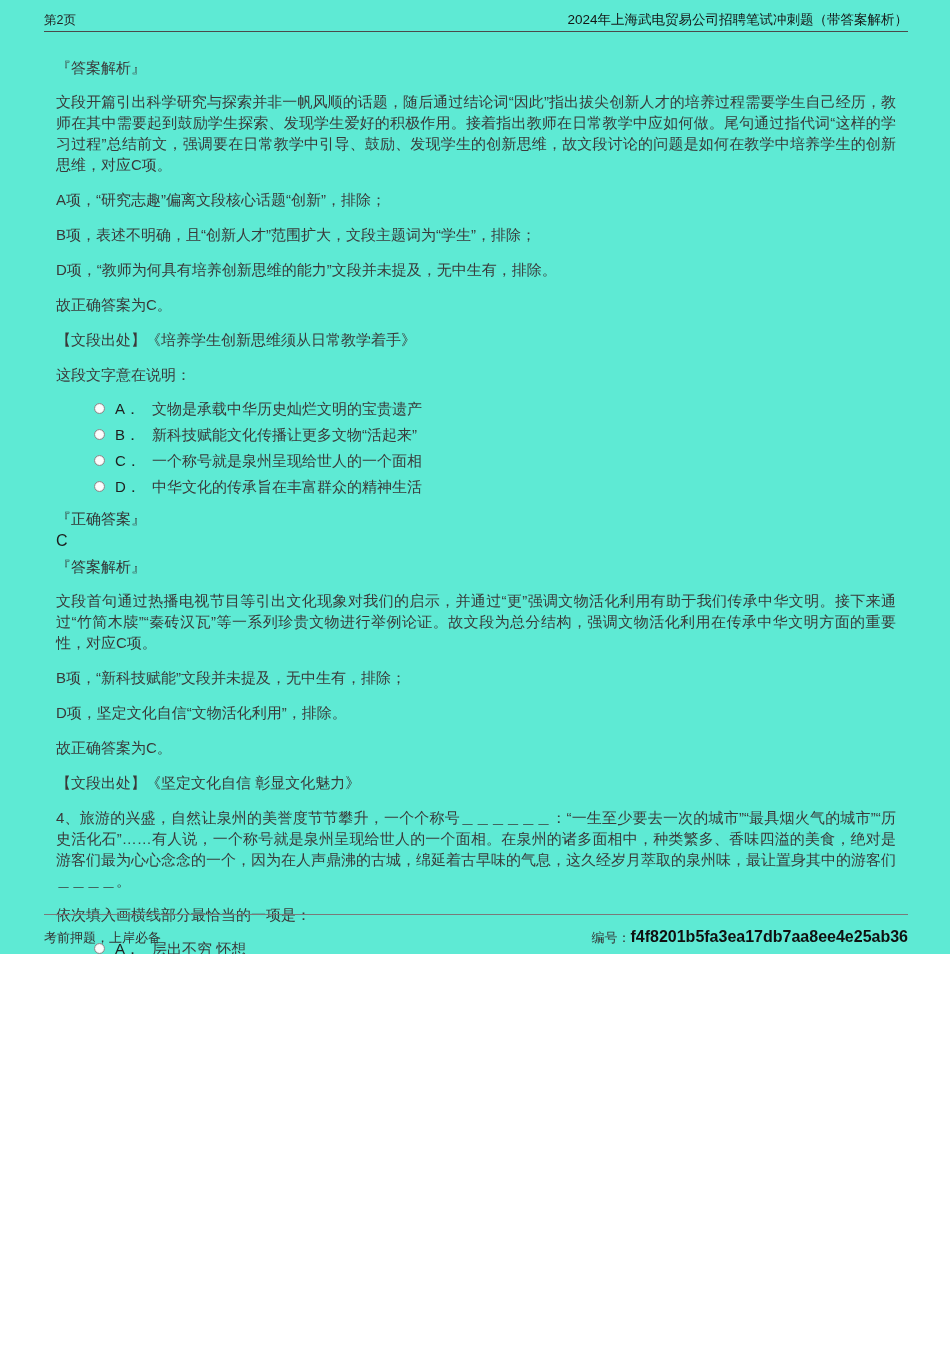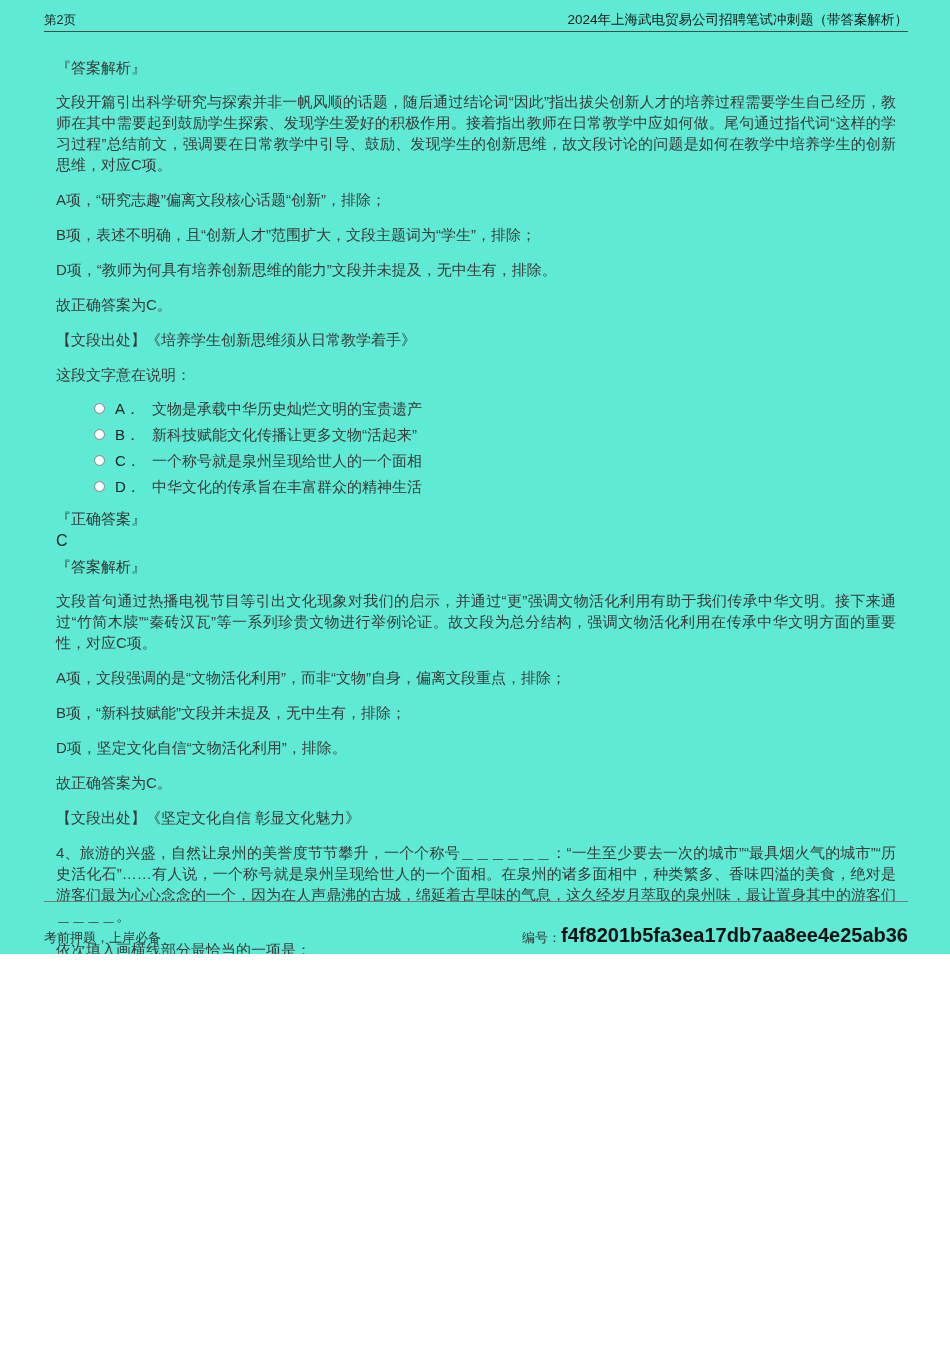--- a/index.html
+++ b/index.html
@@ -37,26 +37,26 @@
     border:1px solid #8a8a8a;border-radius:50%;
     background:#fdfdfd;box-shadow:inset 0 0 1px #bcbcbc;
     margin-right:10px;
   }
   .letter{width:37px;flex:none;color:#1f1f1f;}
   .opttext{color:#3a3a3a;}
 
   
   .ftr{
     position:absolute;left:44px;right:42px;bottom:7px;
-    border-top:1px solid #7a7a7a;padding-top:22px;
+    border-top:1px solid #7a7a7a;padding-top:13px;
     display:flex;justify-content:space-between;align-items:baseline;
   }
   .ftr .slogan{font-size:13px;color:#333;}
   .ftr .code{font-size:13px;color:#333;}
-  .ftr .code .hash{font-weight:700;font-size:20px;color:#101010;}
+  .ftr .code .hash{font-weight:700;font-size:16px;color:#101010;}
 </style>
 </head>
 <body>
 
 <div class="page">
 
   <div class="hdr">
     <span class="pageno">第2页</span>
     <span class="title">2024年上海武电贸易公司招聘笔试冲刺题（带答案解析）</span>
   </div>
@@ -93,21 +93,20 @@
         <span class="radio"></span>
         <span class="letter">D．</span>
         <span class="opttext">中华文化的传承旨在丰富群众的精神生活</span>
       </li>
     </ul>
 
     <p class="anslabel">『正确答案』</p>
     <p class="ansval">C</p>
     <p class="anslabel">『答案解析』</p>
     <p class="para">文段首句通过热播电视节目等引出文化现象对我们的启示，并通过“更”强调文物活化利用有助于我们传承中华文明。接下来通过“竹简木牍”“秦砖汉瓦”等一系列珍贵文物进行举例论证。故文段为总分结构，强调文物活化利用在传承中华文明方面的重要性，对应C项。</p>
-    <p class="para single">A项，文段强调的是“文物活化利用”，而非“文物”自身，偏离文段重点，排除；</p>
     <p class="para single">B项，“新科技赋能”文段并未提及，无中生有，排除；</p>
     <p class="para single">D项，坚定文化自信“文物活化利用”，排除。</p>
     <p class="para single">故正确答案为C。</p>
     <p class="para single">【文段出处】《坚定文化自信 彰显文化魅力》</p>
 
     <p class="para">4、旅游的兴盛，自然让泉州的美誉度节节攀升，一个个称号＿＿＿＿＿＿：“一生至少要去一次的城市”“最具烟火气的城市”“历史活化石”……有人说，一个称号就是泉州呈现给世人的一个面相。在泉州的诸多面相中，种类繁多、香味四溢的美食，绝对是游客们最为心心念念的一个，因为在人声鼎沸的古城，绵延着古早味的气息，这久经岁月萃取的泉州味，最让置身其中的游客们＿＿＿＿。</p>
     <p class="para">依次填入画横线部分最恰当的一项是：</p>
 
     <ul class="opts">
       <li class="opt">

